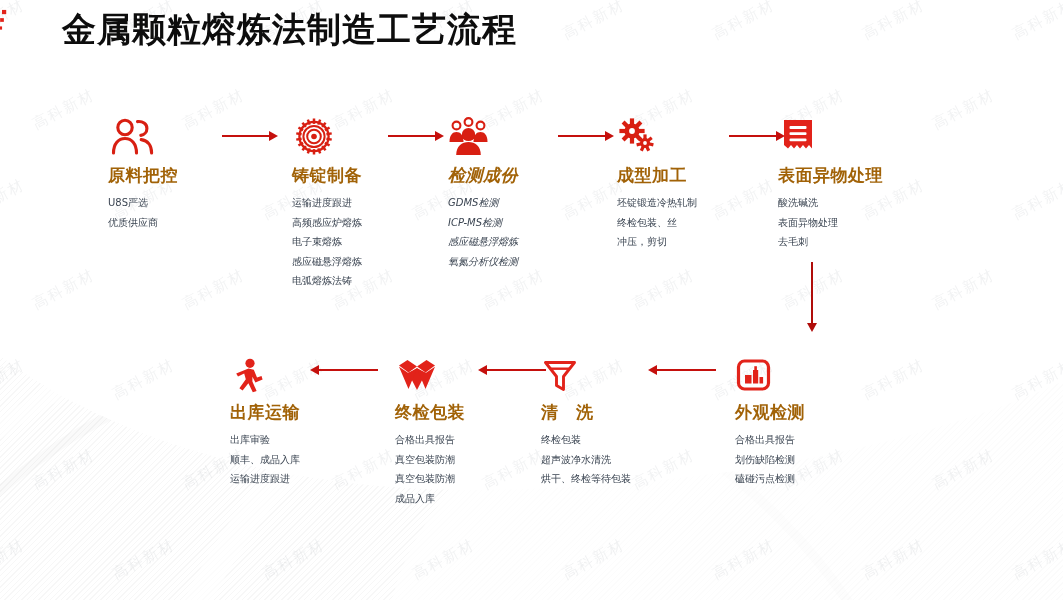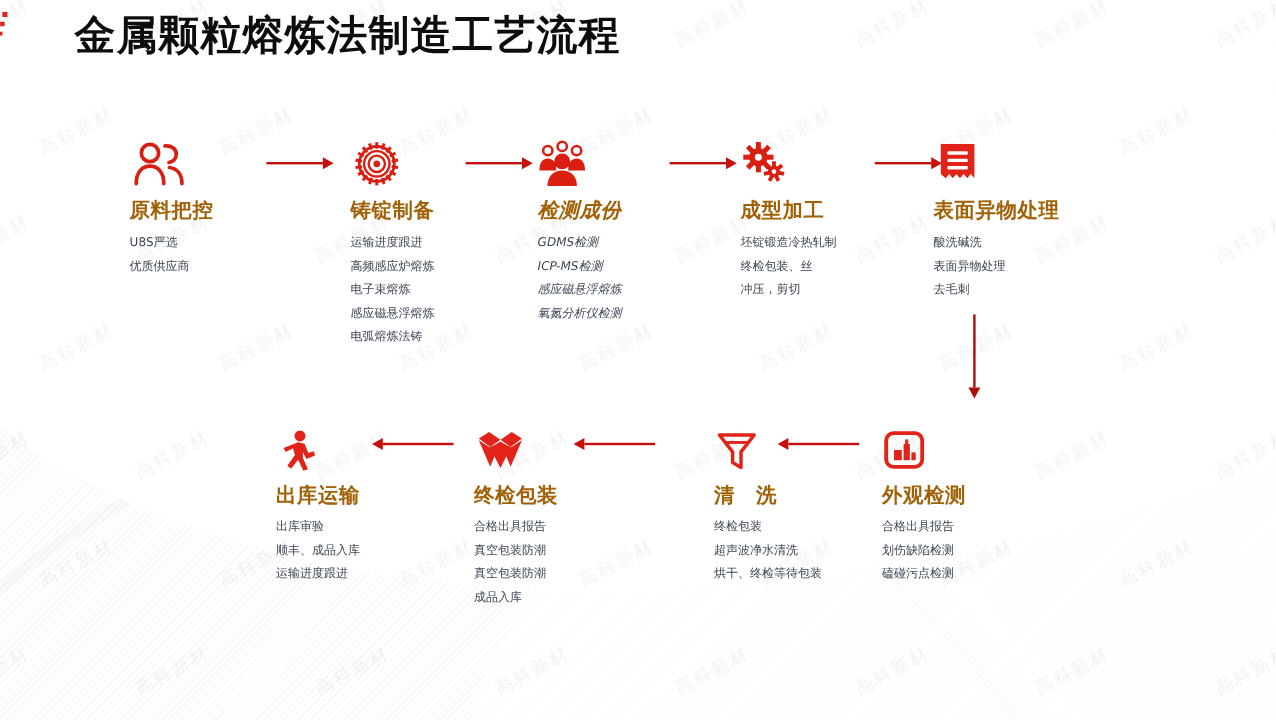--- a/index.html
+++ b/index.html
@@ -388,21 +388,21 @@
         <div>划伤缺陷检测</div>
         <div>磕碰污点检测</div>
       </div>
   </div>
 
   <div class="arrow-h left" style="left:648px; top:365px; width:68px;">
     <div class="head"></div>
       <div class="shaft"></div>
   </div>
 
-  <div class="node" style="left:595px; top:352px; width:120px;">
+  <div class="node" style="left:541px; top:352px; width:120px;">
     <div class="node-icon">
       <svg width="38" height="36" viewBox="0 0 38 36">
         <g fill="none" stroke="#e2231a" stroke-width="2.9" stroke-linejoin="round">
           <path d="M4.5 4.5 H33.5 L22.5 18.5 V31.5 L15.5 27.5 V18.5 Z"></path>
         </g>
         <rect x="10" y="9.5" width="18" height="2.4" fill="#e2231a"></rect>
       </svg>
     </div>
     <div class="node-title spaced">清　洗</div>
     <div class="node-items" style="width:118px;">

